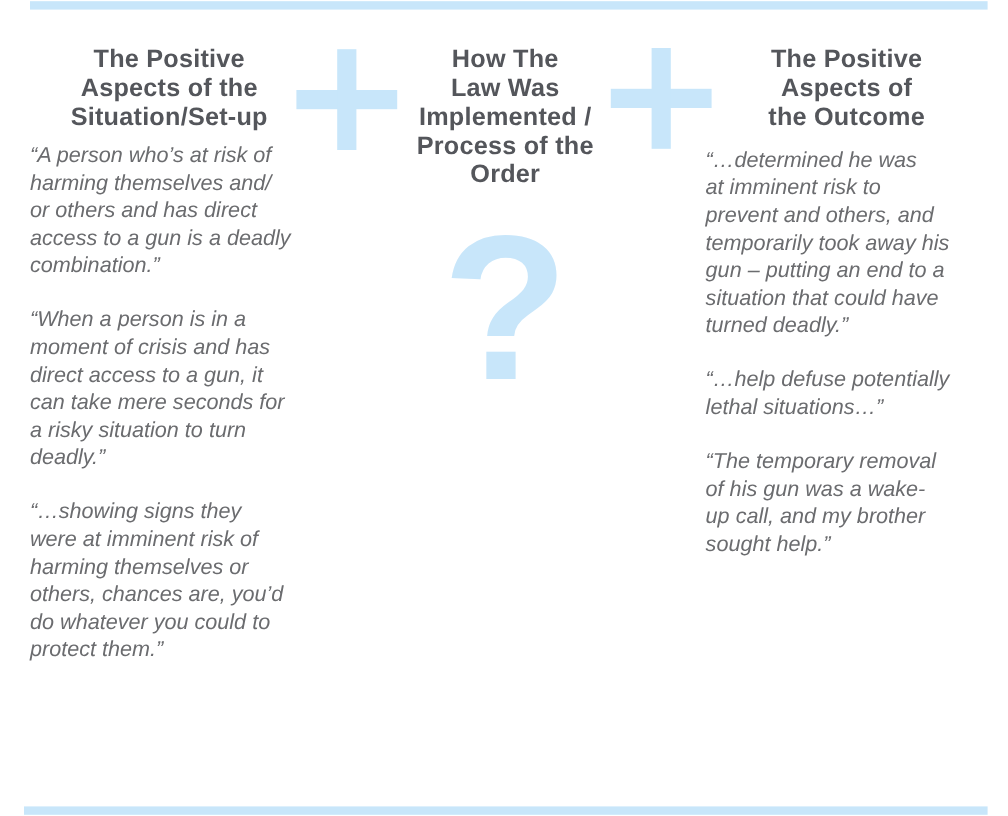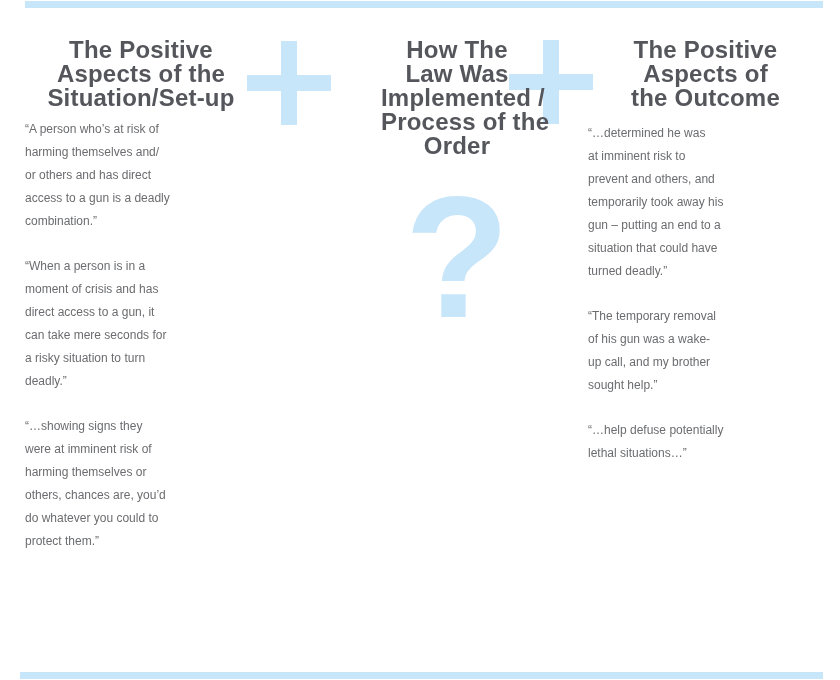--- a/index.html
+++ b/index.html
@@ -45,39 +45,40 @@
   .plus.first  { left: 247px; top: 41px; }
   .plus.second { left: 509px; top: 40px; }
 
   
   .col {
     position: absolute;
     top: 38px;
   }
   .col-title {
     margin: 0;
-    font-size: 24px;
+    font-size: 21px;
     line-height: 24px;
     font-weight: bold;
     letter-spacing: 0.2px;
     color: #54565b;
     text-align: center;
     white-space: pre;
   }
   .quotes { margin-top: 8px; }
   .col.right .quotes { margin-top: 12px; }
   .quote {
     margin: 0 0 22px 0;
-    font-size: 12px;
+    font-size: 18px;
     line-height: 23px;
     color: #6b6c6f;
     white-space: pre;
+    font-style: italic;
   }
   .col.left  { left: 25px;  width: 232px; }
-  .col.mid   { left: 345px; width: 152px; margin-left: 36px; }
+  .col.mid   { left: 345px; width: 152px; }
   .col.right { left: 588px; width: 235px; }
 
   .question-mark {
     margin-top: 24px;
     height: 150px;
     display: flex;
     align-items: center;
     justify-content: center;
     font-size: 172px;
     font-weight: bold;
@@ -140,20 +141,20 @@
 Aspects of
 the Outcome</h2>
   <div class="quotes">
     <p class="quote">“…determined he was
 at imminent risk to
 prevent and others, and
 temporarily took away his
 gun – putting an end to a
 situation that could have
 turned deadly.”</p>
+    <p class="quote">“…help defuse potentially
+lethal situations…”</p>
     <p class="quote">“The temporary removal
 of his gun was a wake-
 up call, and my brother
 sought help.”</p>
-    <p class="quote">“…help defuse potentially
-lethal situations…”</p>
   </div>
 </div>
 
 </body></html>

